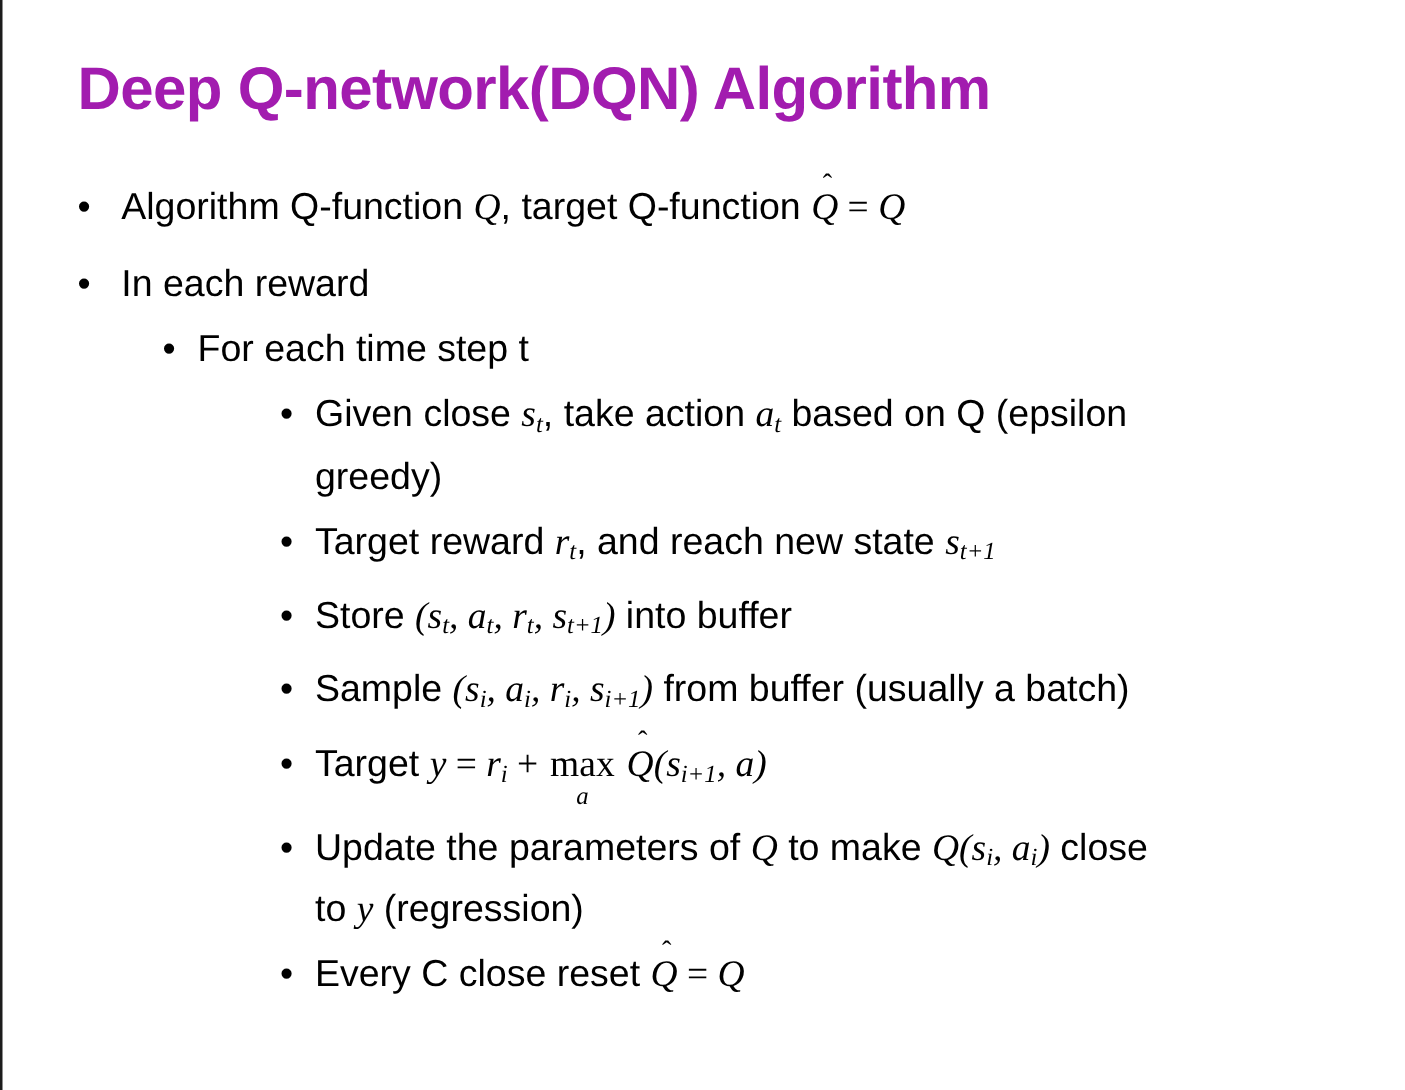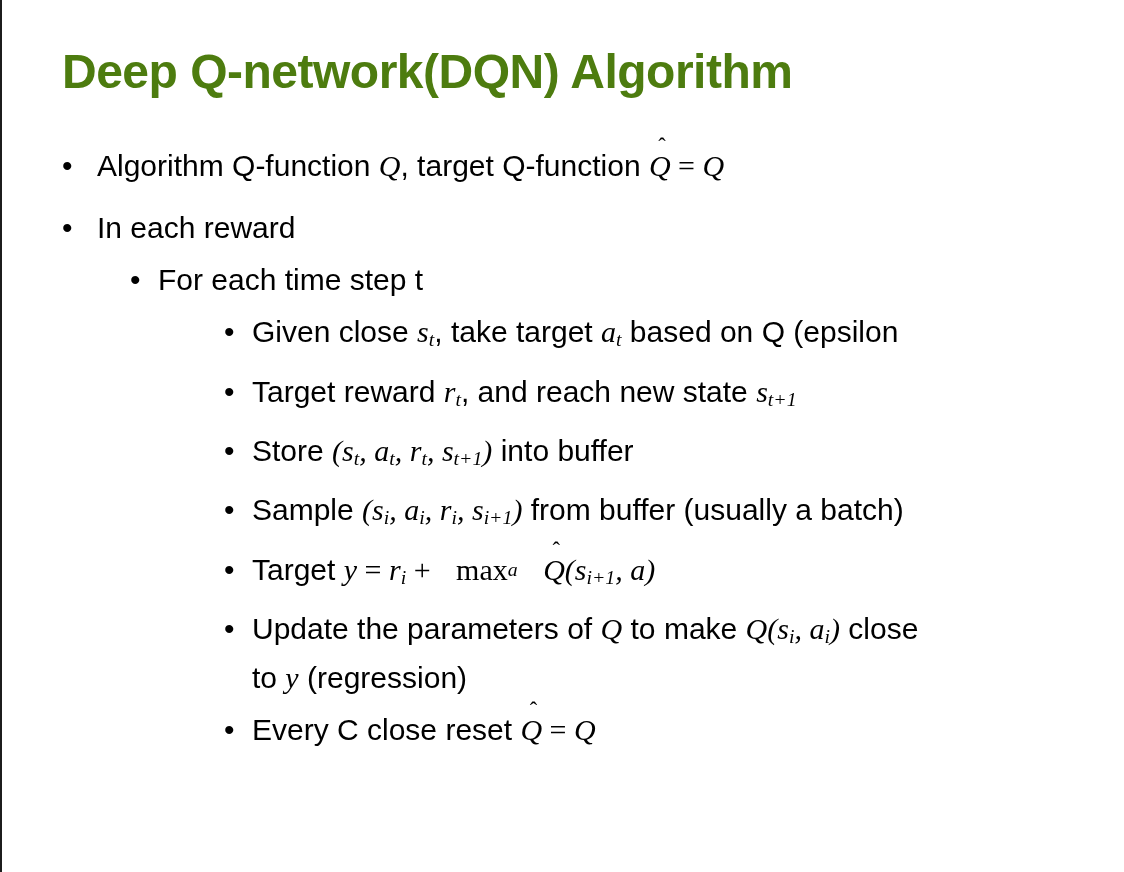--- a/index.html
+++ b/index.html
@@ -15,21 +15,21 @@
     position: absolute; left: 0; top: 0;
     width: 2px; height: 872px;
     background: #1c1c1c;
   }
   .slide { position: absolute; left: 0; top: 0; width: 1124px; height: 872px; }
   .slide-title {
     margin: 44px 0 0 62px;
     font-size: 48px;
     font-weight: bold;
     letter-spacing: -0.5px;
-    color: #4d7c0f;
+    color: #a21caf;
     line-height: 1.15;
   }
   .bullet-list {
     margin-top: 46px;
     padding-left: 62px;
     font-size: 30px;
     line-height: 42px;
   }
   .bullet { display: flex; margin-bottom: 10px; }
   .bullet:first-child { margin-bottom: 20px; }
@@ -54,24 +54,25 @@
   .hat-mark {
     position: absolute;
     top: -0.40em; left: 60%;
     transform: translateX(-50%);
     font-size: 0.75em;
     font-style: normal;
     line-height: 1;
   }
   .seg-lim {
     display: inline-flex;
+    flex-direction: column;
     align-items: center;
     line-height: 1.05;
     font-style: normal;
-    margin: 0 18px;
+    margin: 0 2px;
   }
   .lim-under { font-style: italic; font-size: 0.66em; }
 </style>
 </head>
 <body>
 
 <div class="slide">
   <div class="edge-line"></div>
   <h1 class="slide-title">Deep Q-network(DQN) Algorithm</h1>
   <div class="bullet-list" id="bullet-list">
@@ -89,21 +90,22 @@
       </div>
       <div class="bullet lvl2">
         <span class="dot">•</span>
         <div class="lines">
           <div class="line"><span class="seg-p">For each time step t</span></div>
         </div>
       </div>
       <div class="bullet lvl3">
         <span class="dot">•</span>
         <div class="lines">
-          <div class="line"><span class="seg-p">Given close </span><span class="seg-m">s</span><span class="seg-sub">t</span><span class="seg-p">, take target </span><span class="seg-m">a</span><span class="seg-sub">t</span><span class="seg-p"> based on Q (epsilon</span></div>
+          <div class="line"><span class="seg-p">Given close </span><span class="seg-m">s</span><span class="seg-sub">t</span><span class="seg-p">, take action </span><span class="seg-m">a</span><span class="seg-sub">t</span><span class="seg-p"> based on Q (epsilon</span></div>
+          <div class="line"><span class="seg-p">greedy)</span></div>
         </div>
       </div>
       <div class="bullet lvl3">
         <span class="dot">•</span>
         <div class="lines">
           <div class="line"><span class="seg-p">Target reward </span><span class="seg-m">r</span><span class="seg-sub">t</span><span class="seg-p">, and reach new state </span><span class="seg-m">s</span><span class="seg-sub">t+1</span></div>
         </div>
       </div>
       <div class="bullet lvl3">
         <span class="dot">•</span>

